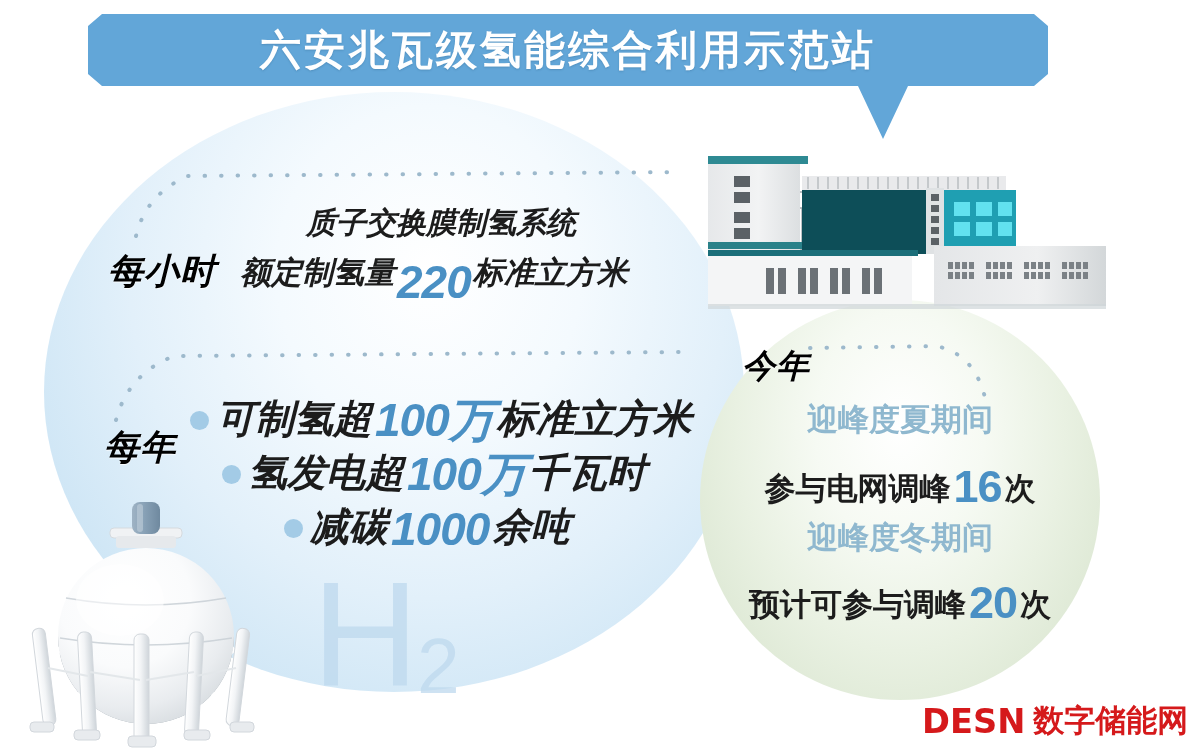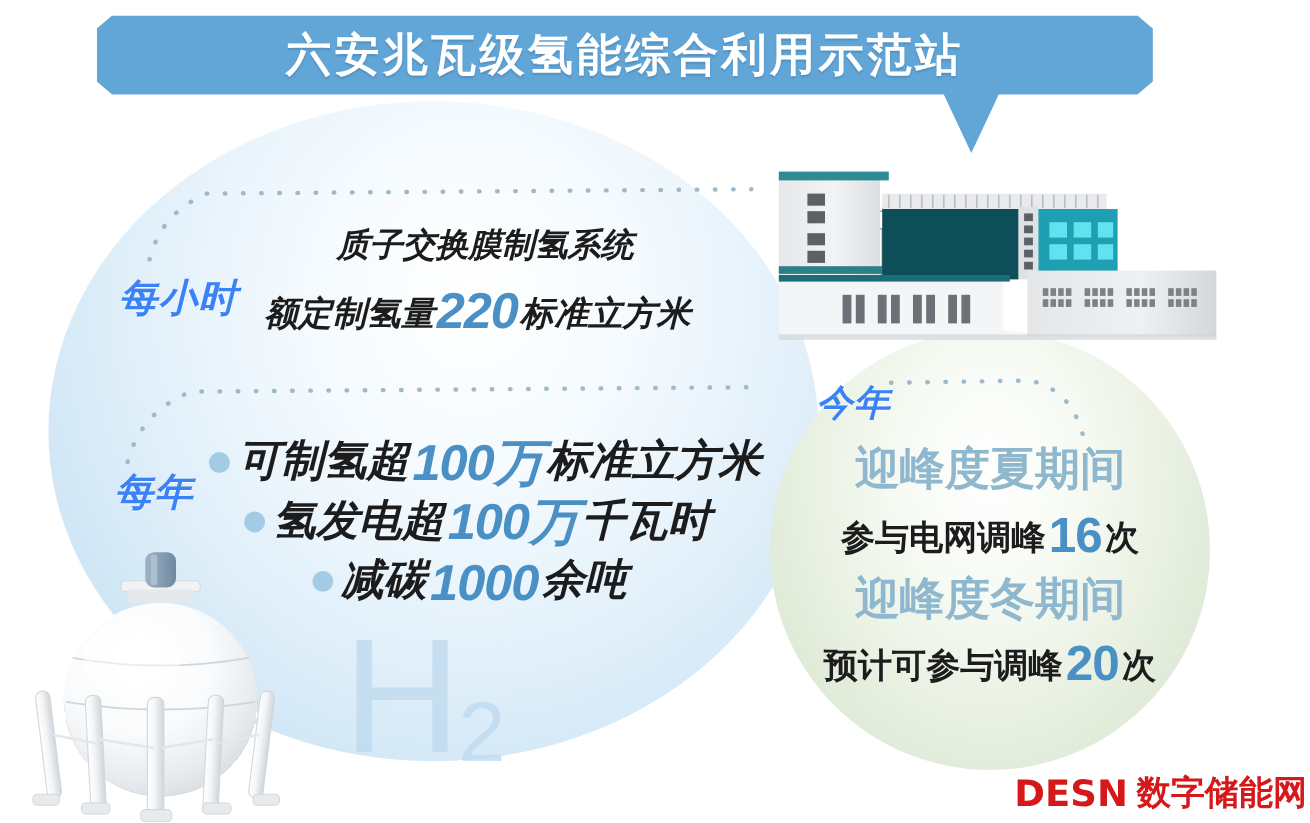--- a/index.html
+++ b/index.html
@@ -44,32 +44,32 @@
 
   
   .dots svg{display:block;}
   .dots{position:absolute;}
   .dots-1{left:128px;top:158px;}
   .dots-2{left:108px;top:330px;}
   .dots-3{left:808px;top:340px;}
 
   
   .blk{position:absolute;font-style:italic;}
-  .row{display:flex;align-items:flex-end;white-space:nowrap;}
+  .row{display:flex;align-items:flex-start;white-space:nowrap;}
   .cn{
     color:#1c1c1c;font-weight:700;
     font-family:"DejaVu Sans","Liberation Sans",sans-serif;
   }
   .num{
     color:#4a90c4;font-weight:700;
     font-family:"Liberation Sans","DejaVu Sans",sans-serif;
     letter-spacing:-1px;
   }
   .accent-label{
-    color:#3b82f6;font-weight:700;font-style:italic;
+    color:#000000;font-weight:700;font-style:italic;
     font-family:"DejaVu Sans","Liberation Sans",sans-serif;
     letter-spacing:1px;
     text-shadow:0 1px 1px rgba(255,255,255,.8);
   }
 
   
   .sec1-title{left:306px;top:203px;font-size:30px;}
   .sec1-hour{left:108px;top:248px;font-size:35px;}
   .sec1-line{left:240px;top:252px;}
   .sec1-line .cn{font-size:31px;}
@@ -86,21 +86,21 @@
   }
   .bul-row .cn{font-size:39px;}
   .bul-row .num{font-size:46px;position:relative;top:2px;padding:0 3px;}
   .bul-row.r2{margin-left:32px;}
   .bul-row.r3{margin-left:94px;}
 
   
   .sec3-year{left:742px;top:344px;font-size:33px;font-style:italic;}
   .r-line{position:absolute;width:400px;text-align:center;white-space:nowrap;}
   .r-sub{
-    color:#8fb8cf;font-weight:700;font-size:41px;
+    color:#8fb8cf;font-weight:700;font-size:31px;
     font-family:"DejaVu Sans","Liberation Sans",sans-serif;
   }
   .r3a{left:700px;top:399px;}
   .r3b{left:700px;top:458px;}
   .r3c{left:700px;top:517px;}
   .r3d{left:700px;top:574px;}
   .r3b .cn,.r3d .cn{font-size:31px;}
   .r3b .num,.r3d .num{font-size:45px;position:relative;top:3px;padding:0 3px;}
 
   

